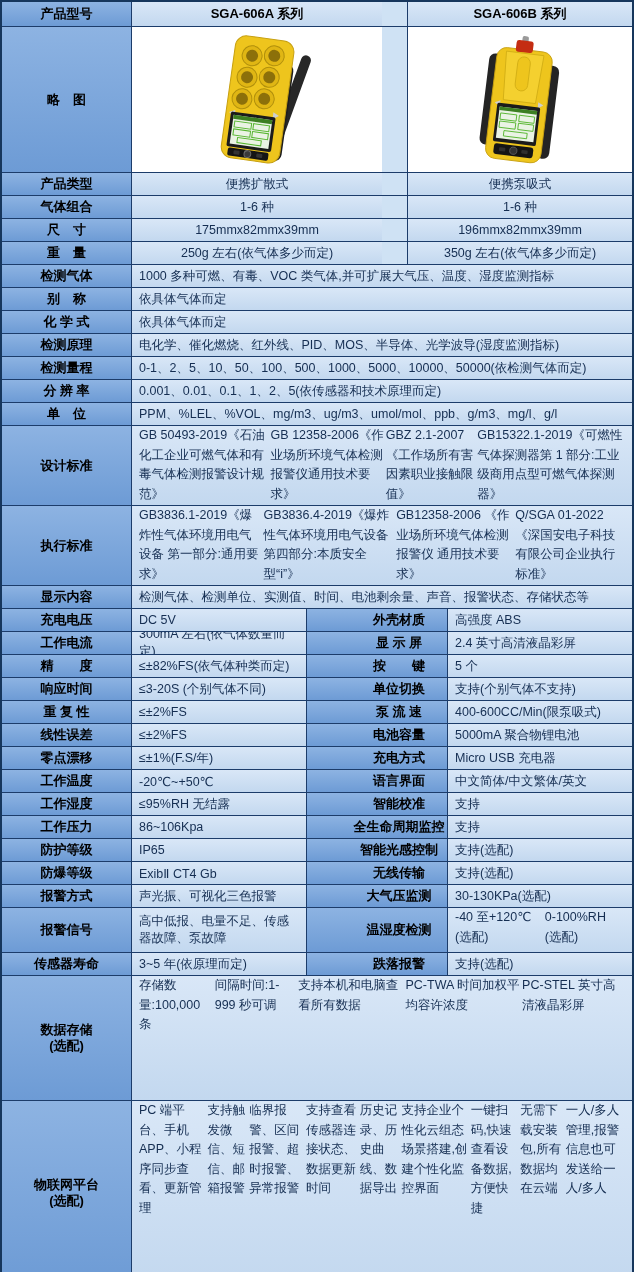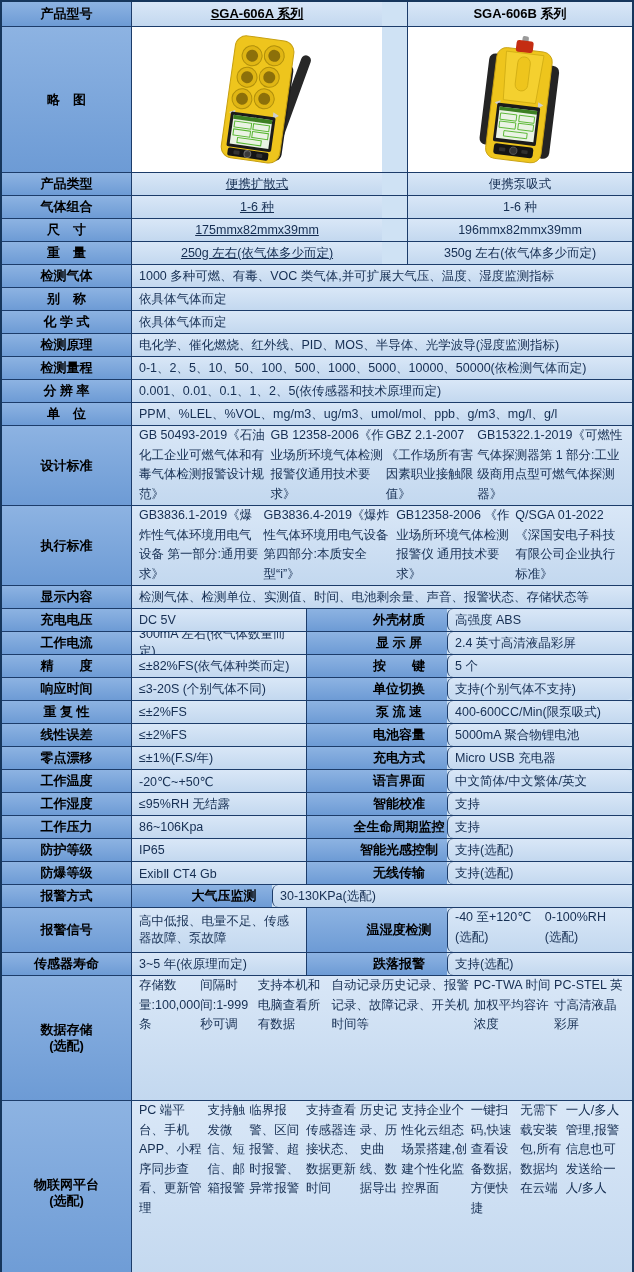--- a/index.html
+++ b/index.html
@@ -17,26 +17,26 @@
   .value { background:linear-gradient(180deg,#d9e7f7 0%,#c3d8ef 100%);
            color:#152e52; font-size:12.5px; padding:0 7px; }
   .center { justify-content:center; text-align:center; padding:0 3px; }
   .bold { font-weight:bold; color:#000; font-size:13px; }
   .white { background:#ffffff; justify-content:center; padding:0; }
   .ml { flex-direction:row; align-items:flex-start; justify-content:center; line-height:19.5px; }
   .mlc { flex-direction:column; align-items:center; justify-content:center; }
   .wrap { line-height:17px; }
   
   .c1 { flex:0 0 129px; }
-  .c2 { flex:0 0 251px;text-decoration:underline; }
+  .c2 { flex:0 0 251px; }
   .c3 { flex:1 1 auto;margin-left:25px; }
   .cfull { flex:1 1 auto; }
   .cv1 { flex:0 0 175px; }
   .cl2 { flex:0 0 141px;padding-left:44px; }
-  .cv2 { flex:1 1 auto;border-radius:6px; }
+  .cv2 { flex:1 1 auto; }
   
   .h24{height:24px} .h145{height:145px} .h22{height:22px} .h79{height:79px}
   .h44{height:44px} .h124{height:124px} .h183{height:183px}
   svg { display:block; }
 </style>
 </head>
 <body>
 
 <div class="page">
   <div class="table">
@@ -263,20 +263,21 @@
       <div class="cell value cv2">支持(选配)</div>
     </div>
     <div class="row h22">
       <div class="cell label c1">防爆等级</div>
       <div class="cell value cv1">ExibⅡ CT4 Gb</div>
       <div class="cell label cl2">无线传输</div>
       <div class="cell value cv2">支持(选配)</div>
     </div>
     <div class="row h22">
       <div class="cell label c1">报警方式</div>
+      <div class="cell value cv1">声光振、可视化三色报警</div>
       <div class="cell label cl2">大气压监测</div>
       <div class="cell value cv2">30-130KPa(选配)</div>
     </div>
 
     <div class="row h44">
       <div class="cell label c1">报警信号</div>
       <div class="cell value cv1 wrap">高中低报、电量不足、传感器故障、泵故障</div>
       <div class="cell label cl2">温湿度检测</div>
       <div class="cell value cv2 ml">
         <div>-40 至+120℃(选配)</div>
@@ -293,21 +294,20 @@
 
     <div class="row h124">
       <div class="cell label c1 mlc">
         <div>数据存储</div>
         <div>(选配)</div>
       </div>
       <div class="cell value cfull ml">
         <div>存储数量:100,000 条</div>
         <div>间隔时间:1-999 秒可调</div>
         <div>支持本机和电脑查看所有数据</div>
-        <div>自动记录历史记录、报警记录、故障记录、开关机时间等</div>
         <div>PC-TWA 时间加权平均容许浓度</div>
         <div>PC-STEL 英寸高清液晶彩屏</div>
       </div>
     </div>
 
     <div class="row h183">
       <div class="cell label c1 mlc">
         <div>物联网平台</div>
         <div>(选配)</div>
       </div>

